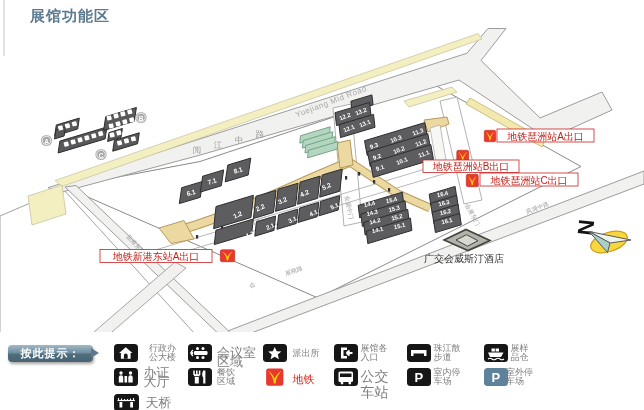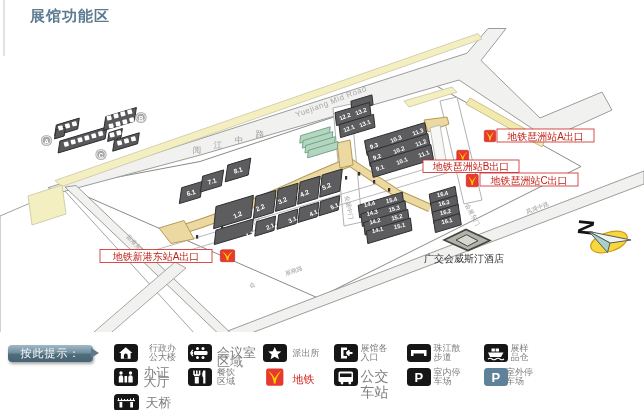--- a/index.html
+++ b/index.html
@@ -191,21 +191,21 @@
 <g transform="translate(220,249.5) scale(0.625,0.5208333333333334)">
           <rect x="0.5" y="0.5" width="23" height="23" rx="3" fill="#e8392e" stroke="#b32015" stroke-width="1"></rect>
           <path d="M3.5,3.5 C7.5,10 10,12 10.8,20.5 L13.2,20.5 C14,12 16.5,10 20.5,3.5 C16,7.5 13.8,9.5 12,14 C10.2,9.5 8,7.5 3.5,3.5 Z" fill="#ffd200"></path>
         </g>
 <text x="586" y="227.5" font-size="22" font-weight="bold" fill="#141414" text-anchor="middle" dominant-baseline="central" transform="rotate(96 586 227.5)">N</text>
 <ellipse cx="609" cy="242" rx="19" ry="9.5" fill="#f7d73e" stroke="#cf9c18" stroke-width="1.2" transform="rotate(-18 609 242)"></ellipse>
 <polygon points="589,231.5 631,240 610,243" fill="#eef4f2" stroke="#5a5a5a" stroke-width="1"></polygon>
 <polygon points="589,231.5 610,243 607.5,252.5" fill="#a8cfc9" stroke="#5a5a5a" stroke-width="1"></polygon>
 </g>
 </svg>
-<div style="position:absolute;left:8px;top:344.5px;width:85px;height:17.5px;background:linear-gradient(#a3b9c6,#6f8fa0 45%,#506d7c 55%,#486373);border-radius:4px;box-shadow:1px 2px 3px rgba(0,0,0,0.35);color:#fff;font-weight:normal;font-size:11px;text-align:center;line-height:17px;letter-spacing:1px">按此提示：</div>
+<div style="position:absolute;left:8px;top:344.5px;width:85px;height:17.5px;background:linear-gradient(#a3b9c6,#6f8fa0 45%,#506d7c 55%,#486373);border-radius:4px;box-shadow:1px 2px 3px rgba(0,0,0,0.35);color:#fff;font-weight:bold;font-size:11px;text-align:center;line-height:17px;letter-spacing:1px">按此提示：</div>
 <div style="position:absolute;left:91px;top:348px;width:0;height:0;border-top:5px solid transparent;border-bottom:5px solid transparent;border-left:8px solid #60798a"></div>
 <div style="position:absolute;left:114px;top:343.5px;width:23.5px;height:18px;background:#161616;border-radius:3.5px"><svg width="23.5" height="18" viewBox="0 0 23.5 18">
         <path d="M11.75,3.2 L18.4,9 L16.6,9 L16.6,14.8 L6.9,14.8 L6.9,9 L5.1,9 Z" fill="#fff"></path>
         <path d="M9.9,14.8 L9.9,11.4 A1.9,1.9 0 0 1 13.7,11.4 L13.7,14.8 Z" fill="#161616"></path>
       </svg></div>
 <div style="position:absolute;left:149px;top:344.0px;font-size:9px;line-height:9px;color:#7e7e7e;white-space:nowrap">行政办<br>公大楼</div>
 <div style="position:absolute;left:188px;top:343.5px;width:23.5px;height:18px;background:#161616;border-radius:3.5px"><svg width="23.5" height="18" viewBox="0 0 23.5 18">
         <circle cx="9.5" cy="4.5" r="1.5" fill="#fff"></circle>
         <circle cx="15" cy="4.5" r="1.5" fill="#fff"></circle>
         <circle cx="9.5" cy="13.5" r="1.5" fill="#fff"></circle>

